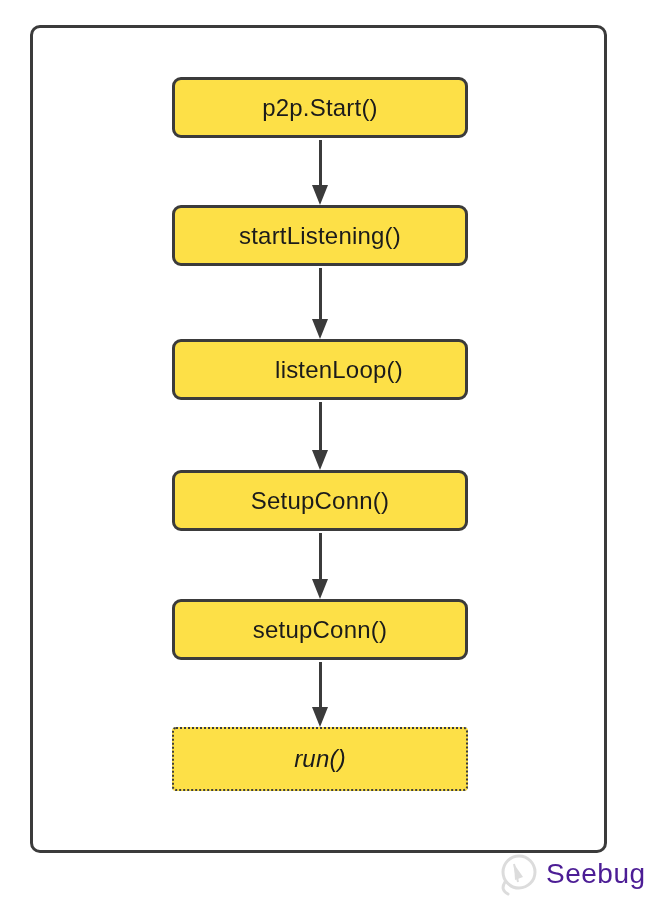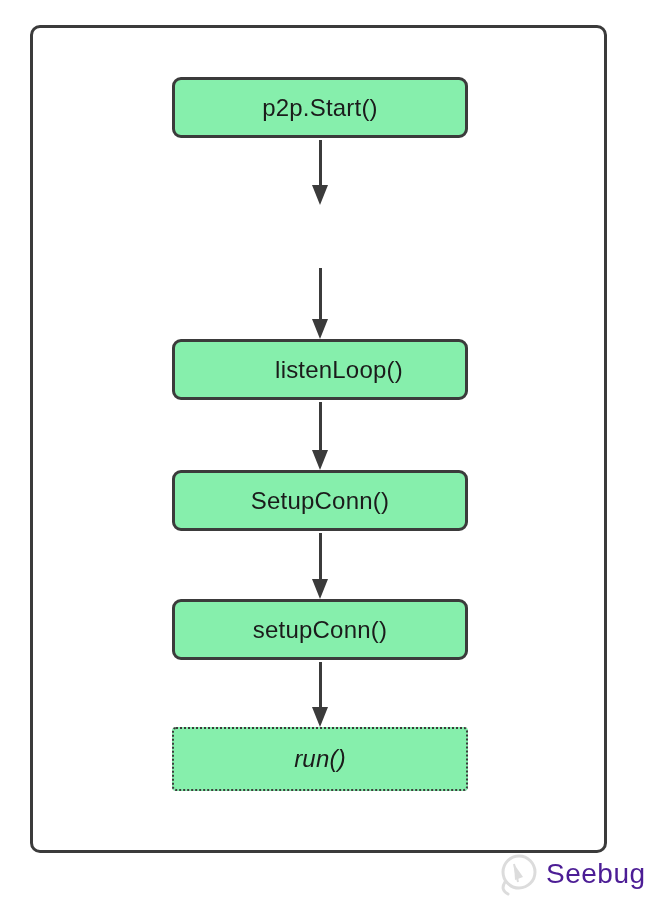--- a/index.html
+++ b/index.html
@@ -29,21 +29,21 @@
     background: #ffffff;
   }
   .node {
     position: absolute;
     left: 172px;
     width: 296px;
     height: 61px;
     box-sizing: border-box;
     border: 3px solid #3b3b3b;
     border-radius: 9px;
-    background: #86efac;
+    background: #fde047;
     display: flex;
     align-items: center;
     justify-content: center;
     font-size: 24px;
     color: #1b1b1b;
     letter-spacing: 0.2px;
   }
   .node.dotted {
     border: 2.5px dotted #3b3b3b;
     border-radius: 4px;
@@ -108,20 +108,23 @@
 
   <div class="node n1">
     <span>p2p.Start()</span>
   </div>
 
   <div class="arrow a1">
     <div class="stem"></div>
     <div class="head"></div>
   </div>
 
+  <div class="node n2">
+    <span>startListening()</span>
+  </div>
 
   <div class="arrow a2">
     <div class="stem"></div>
     <div class="head"></div>
   </div>
 
   <div class="node n3">
     <span>listenLoop()</span>
   </div>
 

